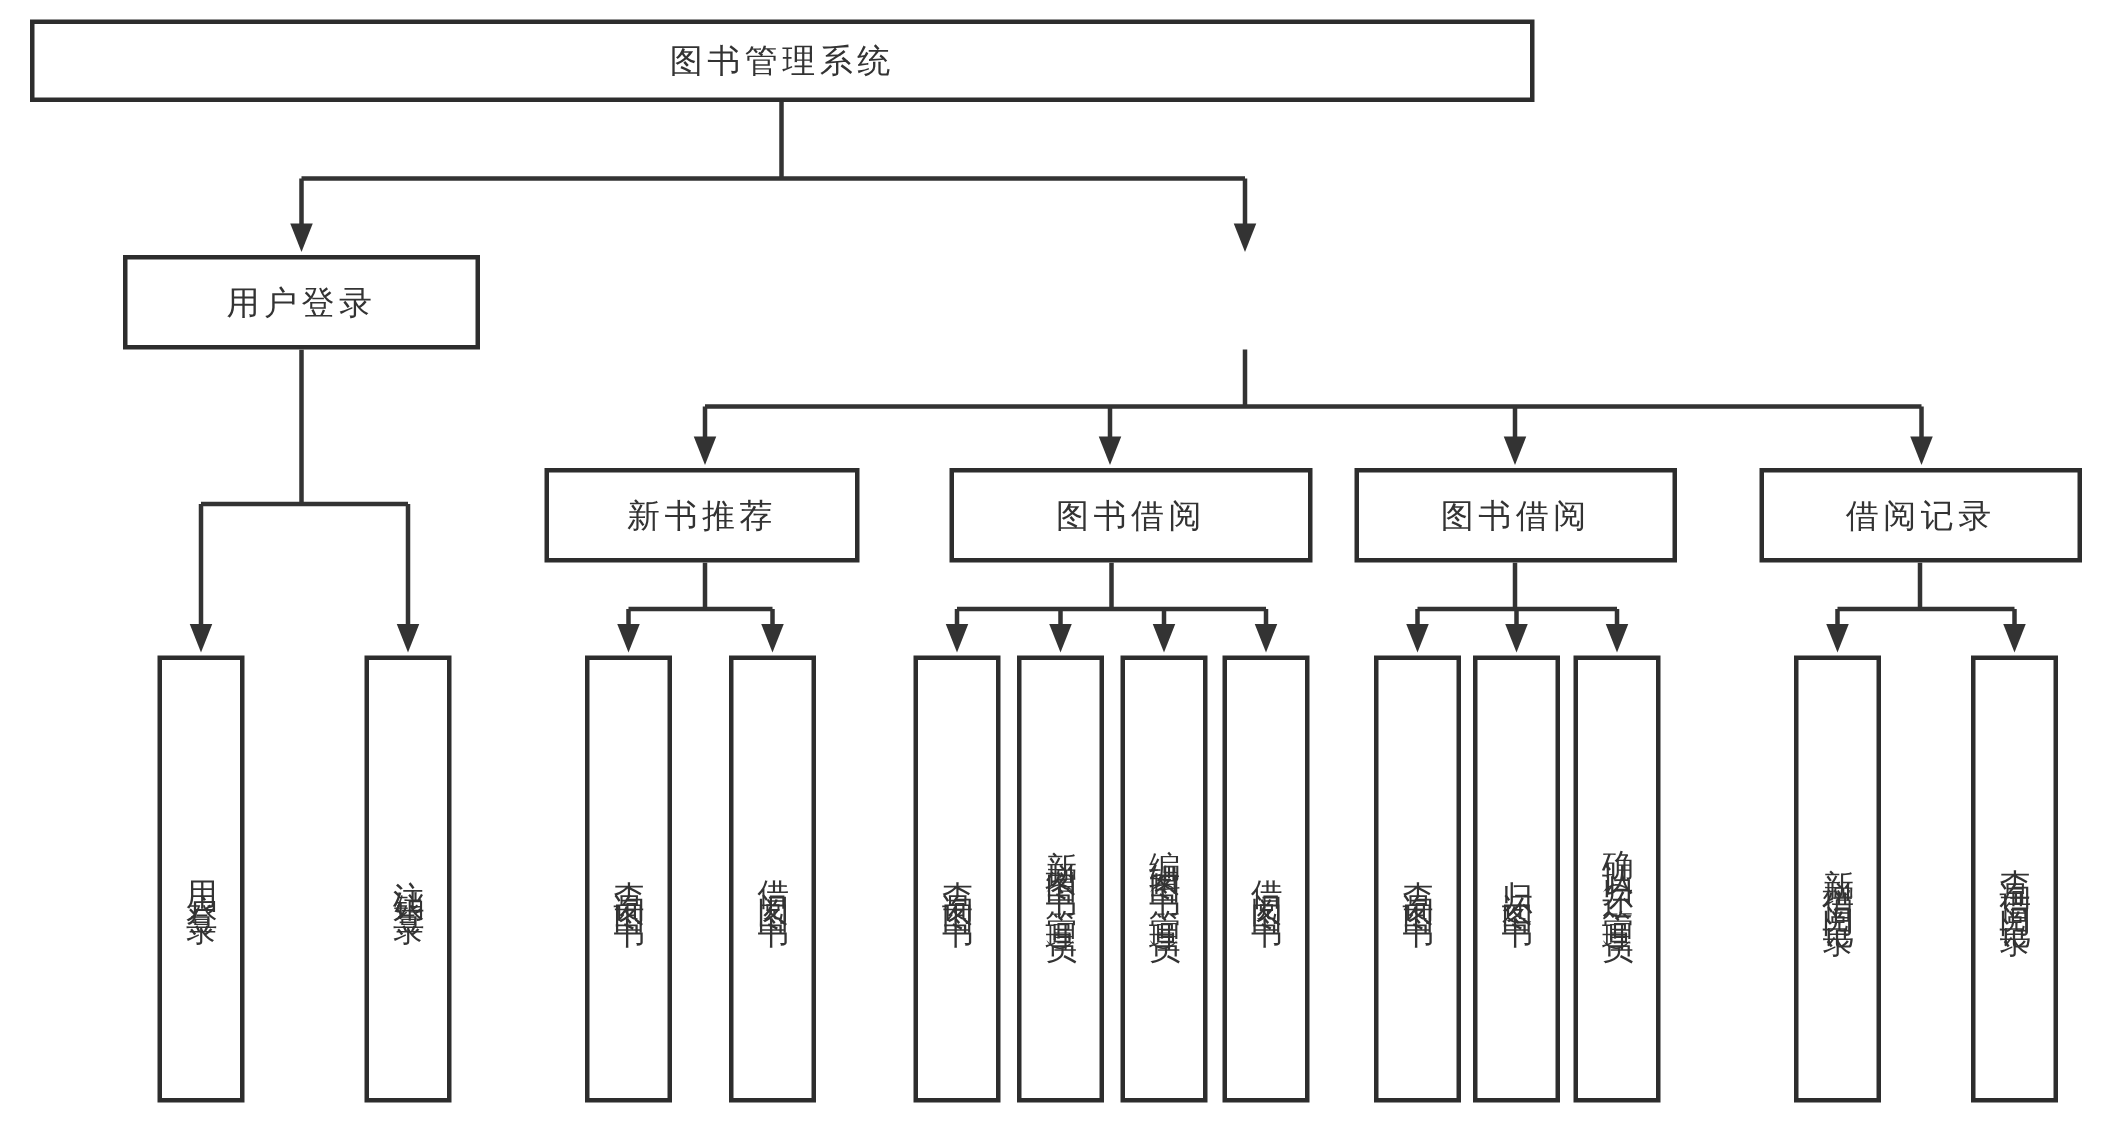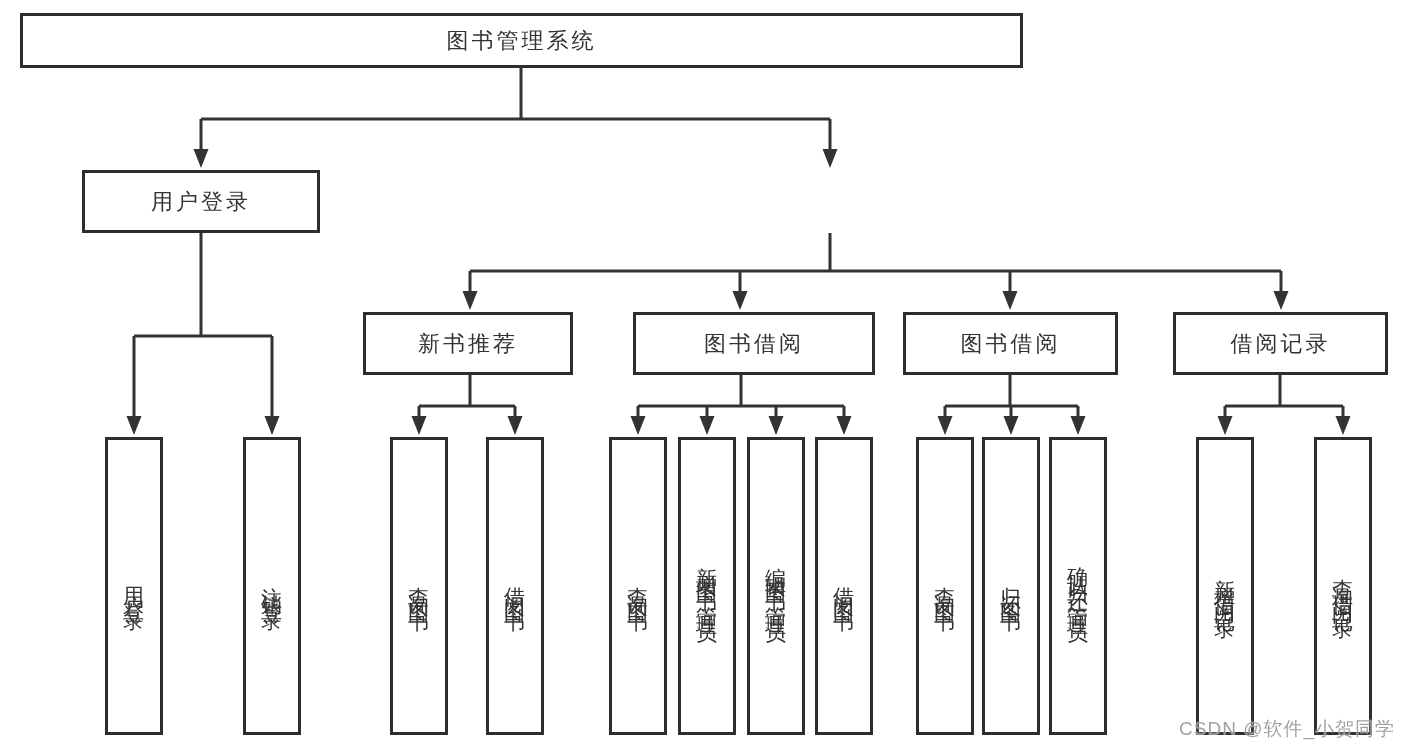--- a/index.html
+++ b/index.html
@@ -92,15 +92,14 @@
   <div class="box vbox" style="left:747px;top:437px;width:58px;height:298px">编辑图书（管理员）</div>
   <div class="box vbox" style="left:815px;top:437px;width:58px;height:298px">借阅图书</div>
 
   <div class="box vbox" style="left:916px;top:437px;width:58px;height:298px">查询图书</div>
   <div class="box vbox" style="left:982px;top:437px;width:58px;height:298px">归还图书</div>
   <div class="box vbox" style="left:1049px;top:437px;width:58px;height:298px">确认归还（管理员）</div>
 
   <div class="box vbox" style="left:1196px;top:437px;width:58px;height:298px">新增借阅记录</div>
   <div class="box vbox" style="left:1314px;top:437px;width:58px;height:298px">查询借阅记录</div>
 
-  <div class="watermark">CSDN @软件_小贺同学</div>
 
 </div>
 
 </body></html>

